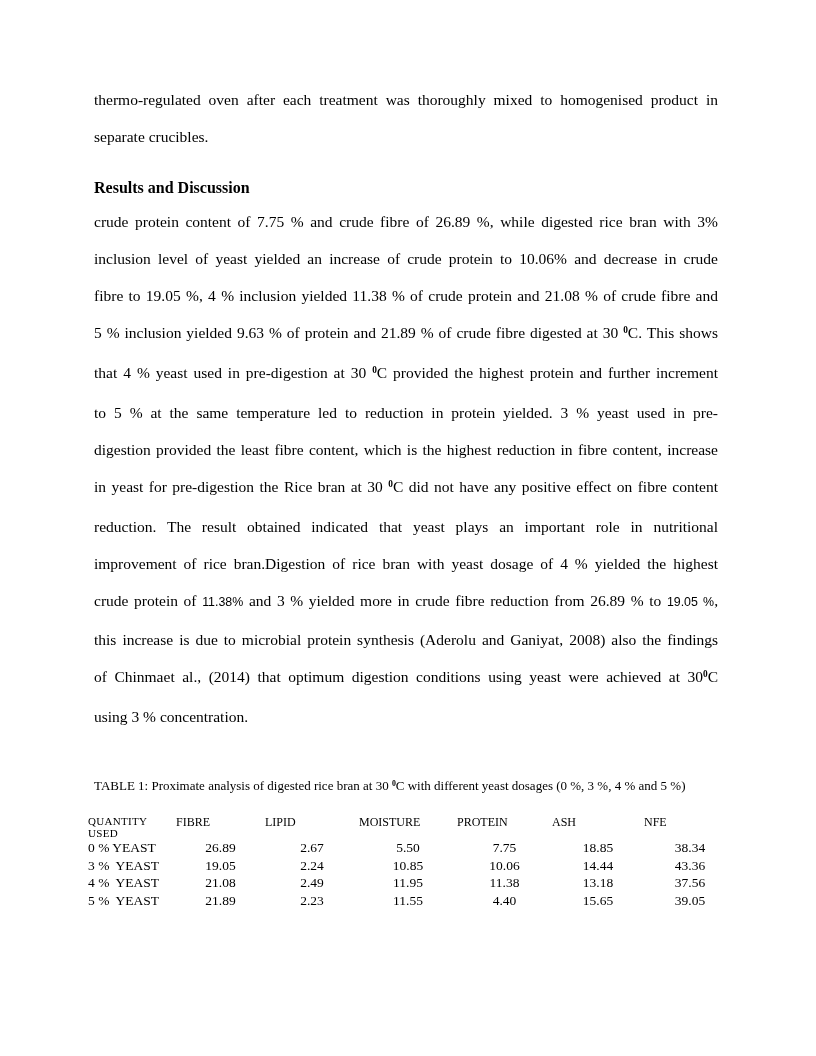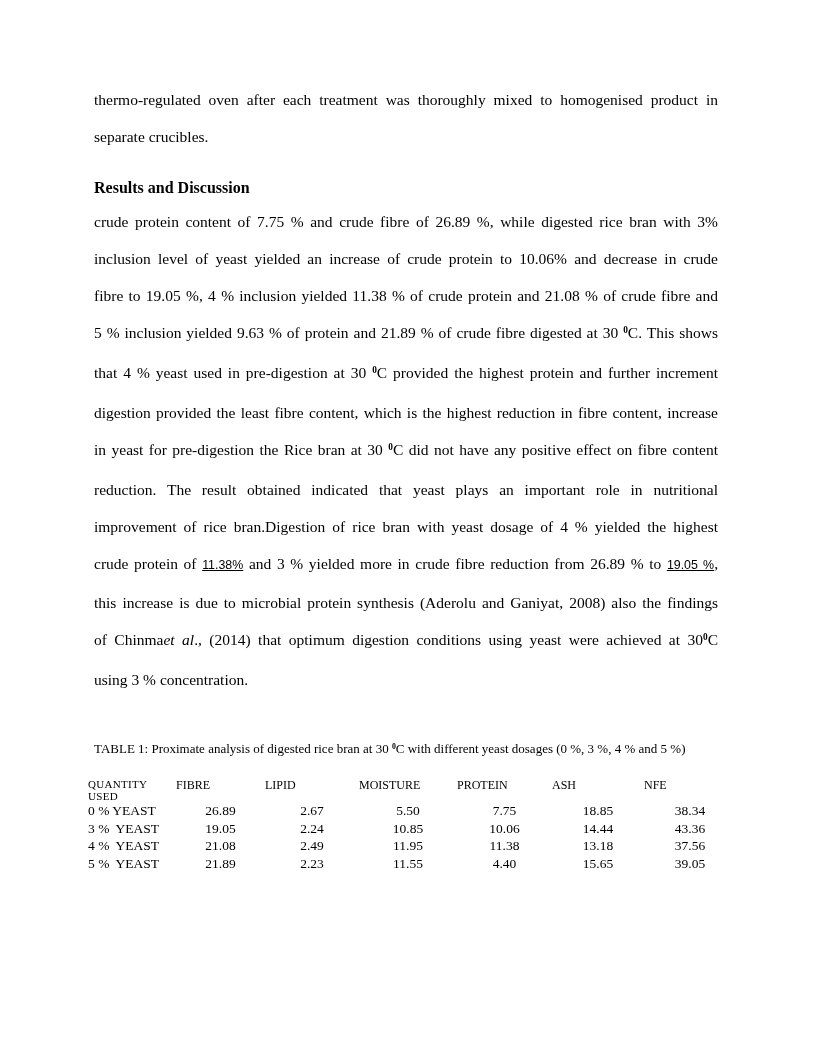--- a/index.html
+++ b/index.html
@@ -46,25 +46,24 @@
     margin-top: 42px;
     font-size: 13px;
     line-height: 18px;
   }
   .sup {
     font-weight: 700;
     font-size: 0.6em;
     position: relative;
     top: -0.5em;
   }
-  .i { font-style: italic; }
+  .i { }
   .sm {
     font-family: "Liberation Sans", sans-serif;
     font-size: 0.8em;
-    text-decoration: underline;
   }
   table.ptable {
     margin: 19px 0 0 -6px;
     border-collapse: collapse;
     table-layout: fixed;
     width: 648px;
   }
   table.ptable th, table.ptable td {
     padding: 0;
     font-weight: normal;
@@ -105,20 +104,21 @@
       </div>
 
     <div class="heading">Results and Discussion</div>
 
     <div class="para">
         <div class="tline"><span>crude protein content of 7.75 % and crude fibre of 26.89 %, while digested rice bran with 3%</span></div>
         <div class="tline"><span>inclusion level of yeast yielded an increase of crude protein to 10.06% and decrease in crude</span></div>
         <div class="tline"><span>fibre to 19.05 %, 4 % inclusion yielded 11.38 % of crude protein and 21.08 % of crude fibre and</span></div>
         <div class="tline"><span>5 % inclusion yielded 9.63 % of protein and 21.89 % of crude fibre digested at 30 </span><span class="sup">0</span><span>C. This shows</span></div>
         <div class="tline"><span>that 4 % yeast used in pre-digestion at 30 </span><span class="sup">0</span><span>C provided the highest protein and further increment</span></div>
+        <div class="tline"><span>to 5 % at the same temperature led to reduction in protein yielded. 3 % yeast used in pre-</span></div>
         <div class="tline"><span>digestion provided the least fibre content, which is the highest reduction in fibre content, increase</span></div>
         <div class="tline"><span>in yeast for pre-digestion the Rice bran at 30 </span><span class="sup">0</span><span>C did not have any positive effect on fibre content</span></div>
         <div class="tline"><span>reduction. The result obtained indicated that yeast plays an important role in nutritional</span></div>
         <div class="tline"><span>improvement of rice bran.Digestion of rice bran with yeast dosage of 4 % yielded the highest</span></div>
         <div class="tline"><span>crude protein of </span><span class="sm">11.38%</span><span> and 3 % yielded more in crude fibre reduction from 26.89 % to </span><span class="sm">19.05 %</span><span>,</span></div>
         <div class="tline"><span>this increase is due to microbial protein synthesis (Aderolu and Ganiyat, 2008) also the findings</span></div>
         <div class="tline"><span>of Chinma</span><span class="i">et al</span><span>., (2014) that optimum digestion conditions using yeast were achieved at 30</span><span class="sup">0</span><span>C</span></div>
         <div class="tline last"><span>using 3 % concentration.</span></div>
       </div>
 

